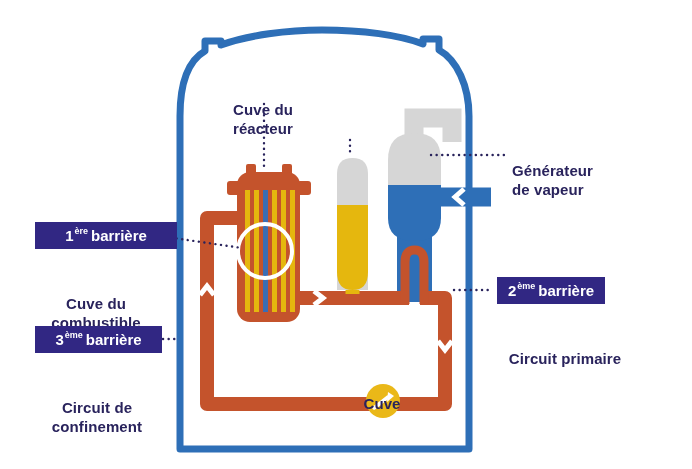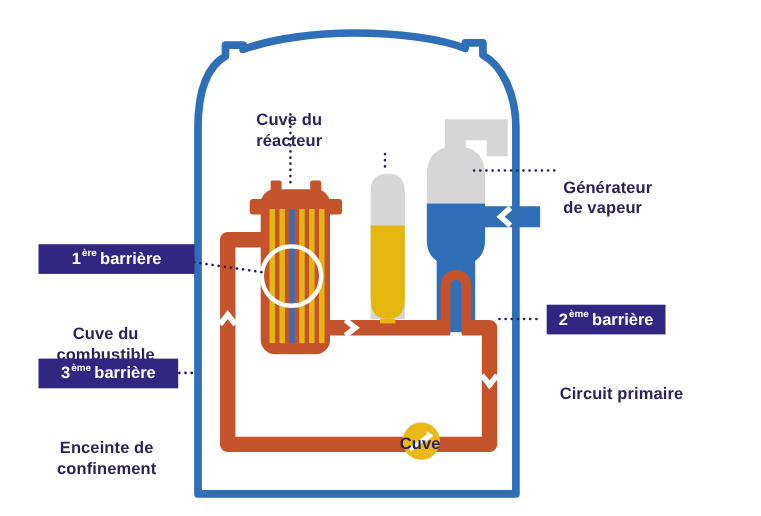--- a/index.html
+++ b/index.html
@@ -129,17 +129,17 @@
   </div>
   <div class="label center" style="left:495px;top:309px;width:140px;">
     <div>Circuit primaire</div>
     <div></div>
   </div>
 
   <div class="badge" style="left:35px;top:326px;width:127px;">
     <span>3</span><sup>ème</sup><span>barrière</span>
   </div>
   <div class="label center" style="left:30px;top:358px;width:134px;">
-    <div>Enceinte de</div>
+    <div>Circuit de</div>
     <div>confinement</div>
   </div>
 
 </div>
 
 </body></html>

